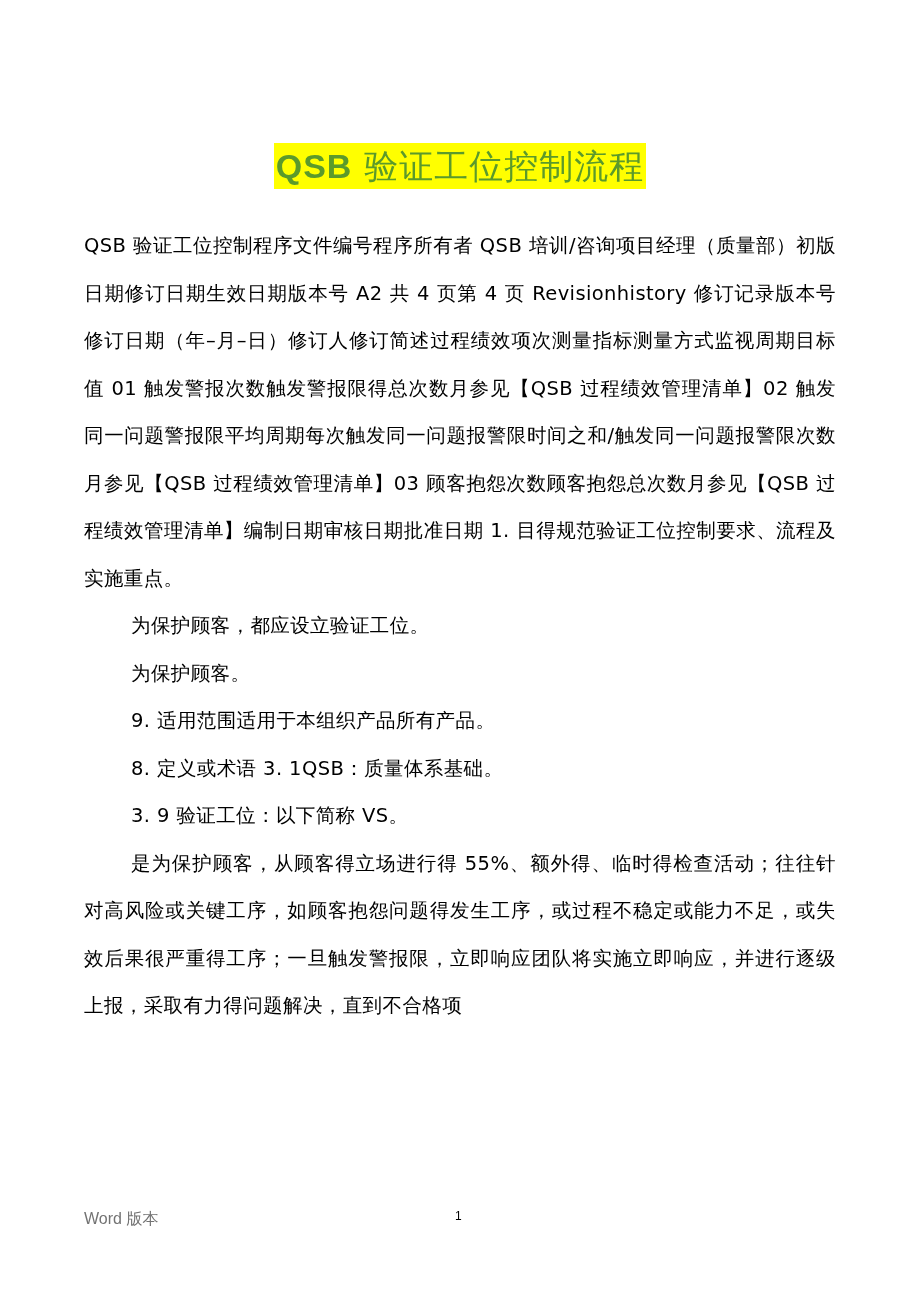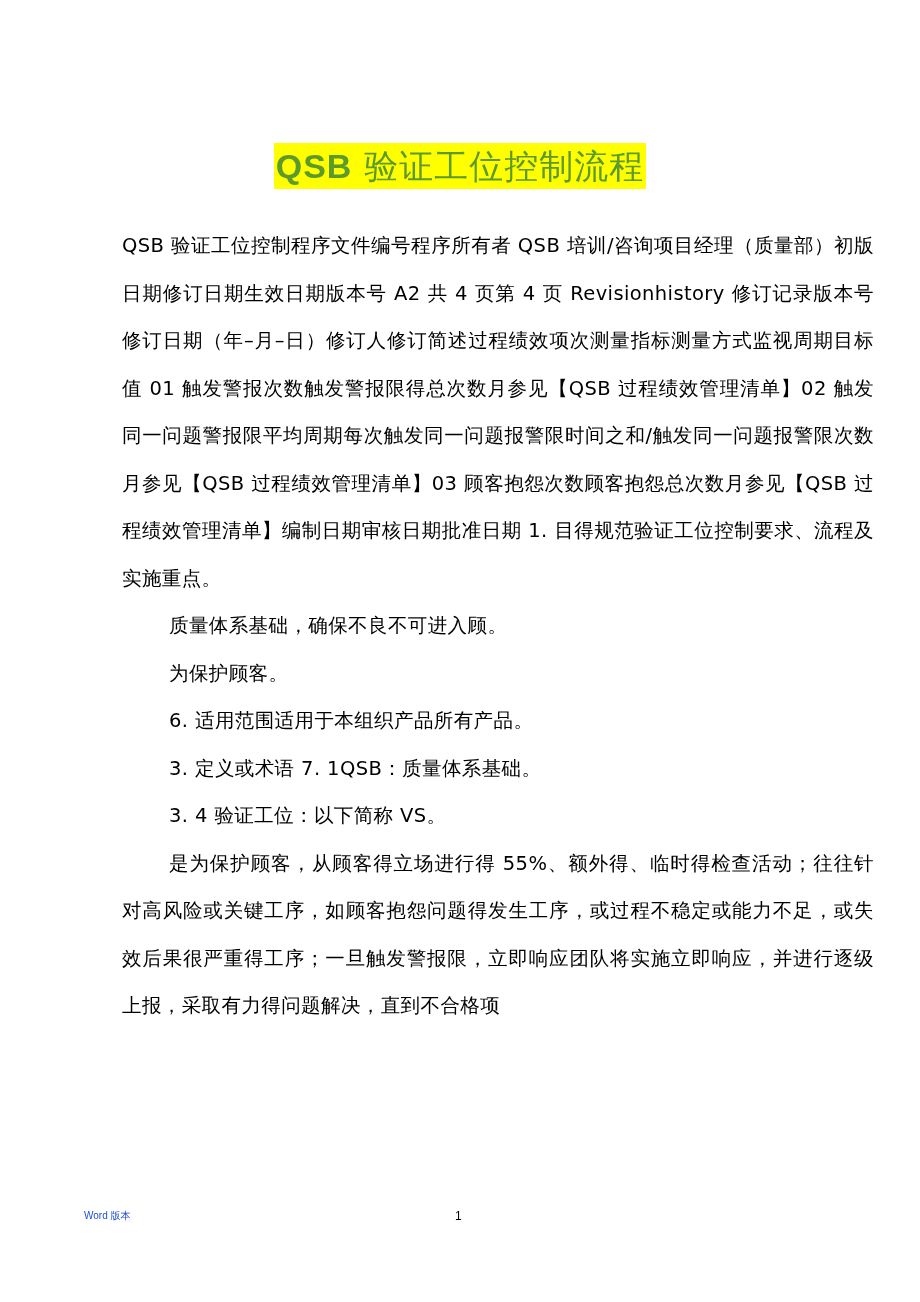--- a/index.html
+++ b/index.html
@@ -43,37 +43,36 @@
       font-weight: bold;
     }
     .body-text {
       position: absolute;
       left: 84px;
       top: 222px;
       width: 752px;
       font-size: 19.5px;
       line-height: 47.5px;
       letter-spacing: 0.4px;
-      margin-left: 38px;
     }
     .body-text p {
       margin: 0;
       text-align: justify;
       text-align-last: left;
     }
     .body-text p.indent {
       text-indent: 47px;
     }
     .footer-left {
       position: absolute;
       left: 84px;
       top: 1209px;
       font-family: "Liberation Sans", sans-serif;
-      font-size: 10px;
-      color: #1d4ed8;
+      font-size: 16px;
+      color: #737373;
     }
     .footer-page {
       position: absolute;
       left: 455px;
       top: 1209px;
       font-family: "Liberation Sans", sans-serif;
       font-size: 12px;
       color: #000;
     }
   </style>
@@ -81,24 +80,24 @@
 <body>
 
 <div class="page">
 
   <div class="title-wrap">
     <span class="title"><span class="latin">QSB</span><span> 验证工位控制流程</span></span>
   </div>
 
   <div class="body-text">
     <p>QSB 验证工位控制程序文件编号程序所有者 QSB 培训/咨询项目经理（质量部）初版日期修订日期生效日期版本号 A2 共 4 页第 4 页 Revisionhistory 修订记录版本号修订日期（年–月–日）修订人修订简述过程绩效项次测量指标测量方式监视周期目标值 01 触发警报次数触发警报限得总次数月参见【QSB 过程绩效管理清单】02 触发同一问题警报限平均周期每次触发同一问题报警限时间之和/触发同一问题报警限次数月参见【QSB 过程绩效管理清单】03 顾客抱怨次数顾客抱怨总次数月参见【QSB 过程绩效管理清单】编制日期审核日期批准日期 1. 目得规范验证工位控制要求、流程及实施重点。</p>
-    <p class="indent">质量体系基础，确保不良不可进入顾。</p>
+    <p class="indent">为保护顾客，都应设立验证工位。</p>
     <p class="indent">为保护顾客。</p>
-    <p class="indent">6. 适用范围适用于本组织产品所有产品。</p>
-    <p class="indent">3. 定义或术语 7. 1QSB：质量体系基础。</p>
-    <p class="indent">3. 4 验证工位：以下简称 VS。</p>
+    <p class="indent">9. 适用范围适用于本组织产品所有产品。</p>
+    <p class="indent">8. 定义或术语 3. 1QSB：质量体系基础。</p>
+    <p class="indent">3. 9 验证工位：以下简称 VS。</p>
     <p class="indent">是为保护顾客，从顾客得立场进行得 55%、额外得、临时得检查活动；往往针对高风险或关键工序，如顾客抱怨问题得发生工序，或过程不稳定或能力不足，或失效后果很严重得工序；一旦触发警报限，立即响应团队将实施立即响应，并进行逐级上报，采取有力得问题解决，直到不合格项</p>
   </div>
 
   <div class="footer-left">Word 版本</div>
   <div class="footer-page">1</div>
 
 </div>
 
 </body></html>

